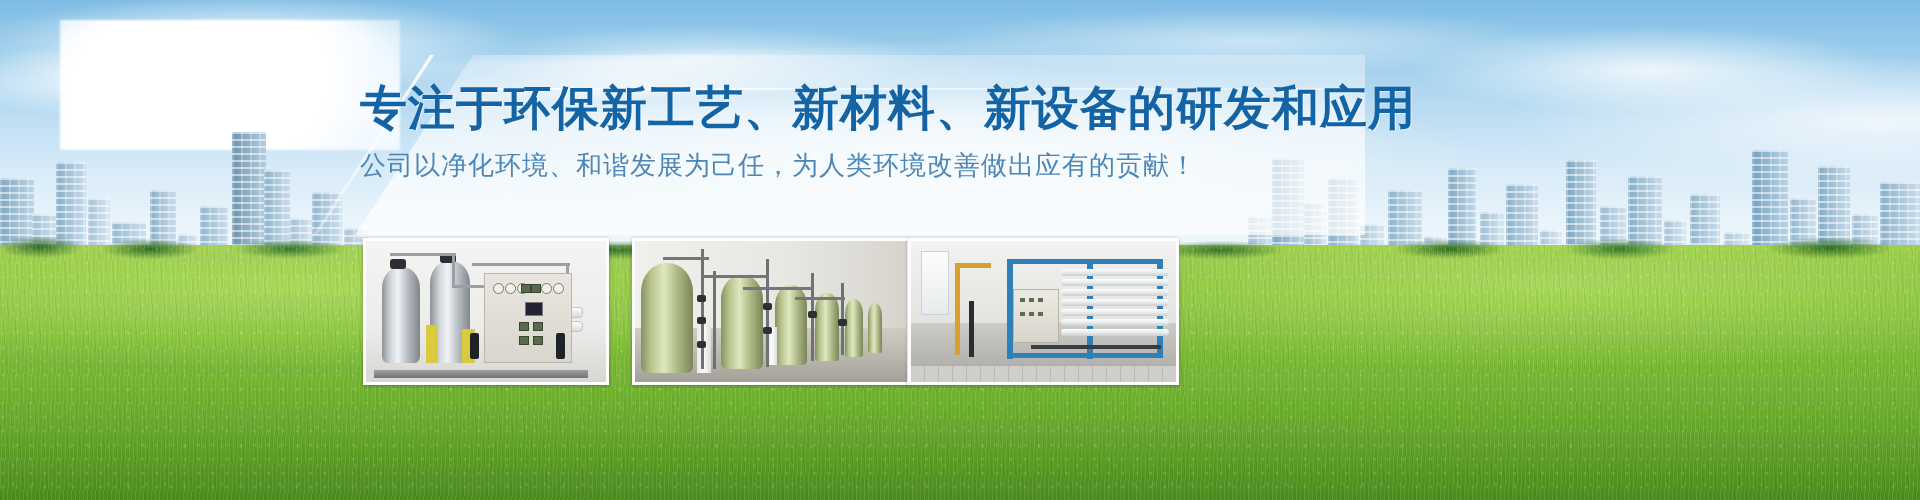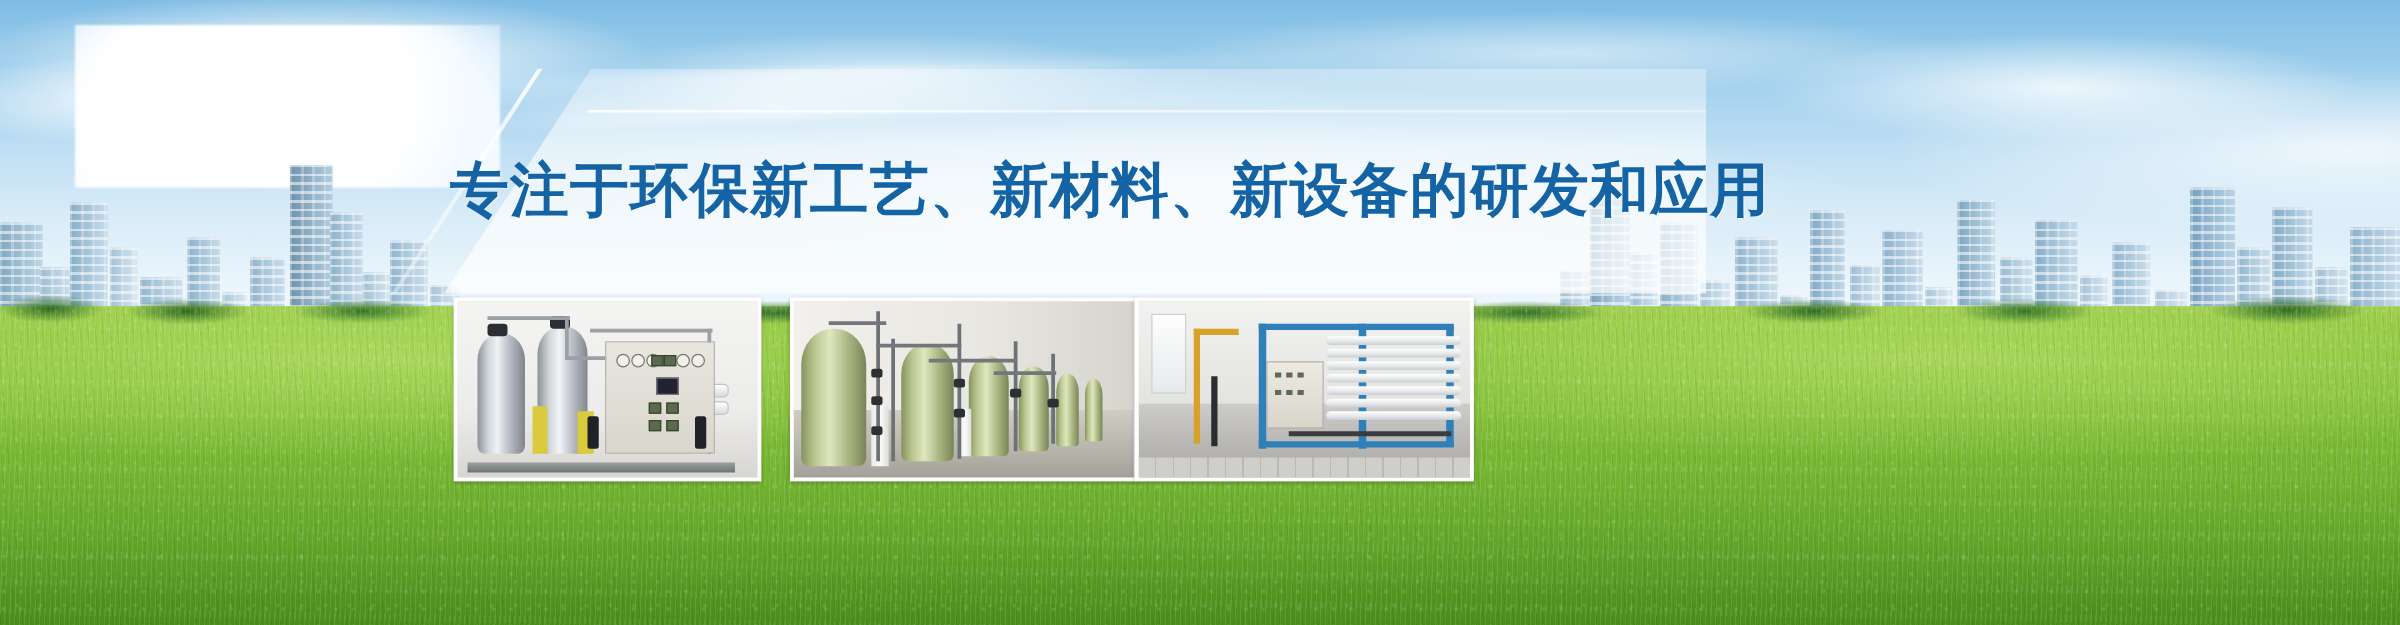--- a/index.html
+++ b/index.html
@@ -111,21 +111,21 @@
     position:absolute;left:430px;top:55px;width:4px;height:180px;
     background:linear-gradient(180deg, rgba(255,255,255,.9), rgba(255,255,255,.35));
     transform:skewX(-33deg);transform-origin:top left;
   }
   .glass-line{
     position:absolute;left:470px;top:88px;width:895px;height:2px;
     background:linear-gradient(90deg, rgba(255,255,255,.85), rgba(255,255,255,.35));
   }
 
   
-  .copy{position:absolute;left:360px;top:80px;width:1000px;text-align:left;margin-top:44px;}
+  .copy{position:absolute;left:360px;top:80px;width:1000px;text-align:left;}
   .headline{
     font-size:47px;font-weight:bold;color:#1464a5;
     letter-spacing:1px;line-height:1.18;
     white-space:nowrap;
     text-shadow:1px 1px 0 rgba(255,255,255,.55);
   }
   .subline{
     margin-top:9px;
     font-size:15.5px;font-weight:bold;font-style:italic;
     color:#1c62a0;letter-spacing:.45px;white-space:nowrap;
@@ -326,20 +326,21 @@
   <div class="grass">
     <div class="treeline"></div>
   </div>
 
   <div class="glass"></div>
   <div class="glass-edge"></div>
   <div class="glass-line"></div>
 
   <div class="copy">
     <div class="headline">专注于环保新工艺、新材料、新设备的研发和应用</div>
+    <div class="tagline">公司以净化环境、和谐发展为己任，为人类环境改善做出应有的贡献！</div>
   </div>
 
   <div class="photos">
 
     <div class="photo p1">
       <div class="pinner ph1">
         <div class="tank t1"></div>
         <div class="tank t2"></div>
         <div class="cap c1"></div>
         <div class="cap c2"></div>

